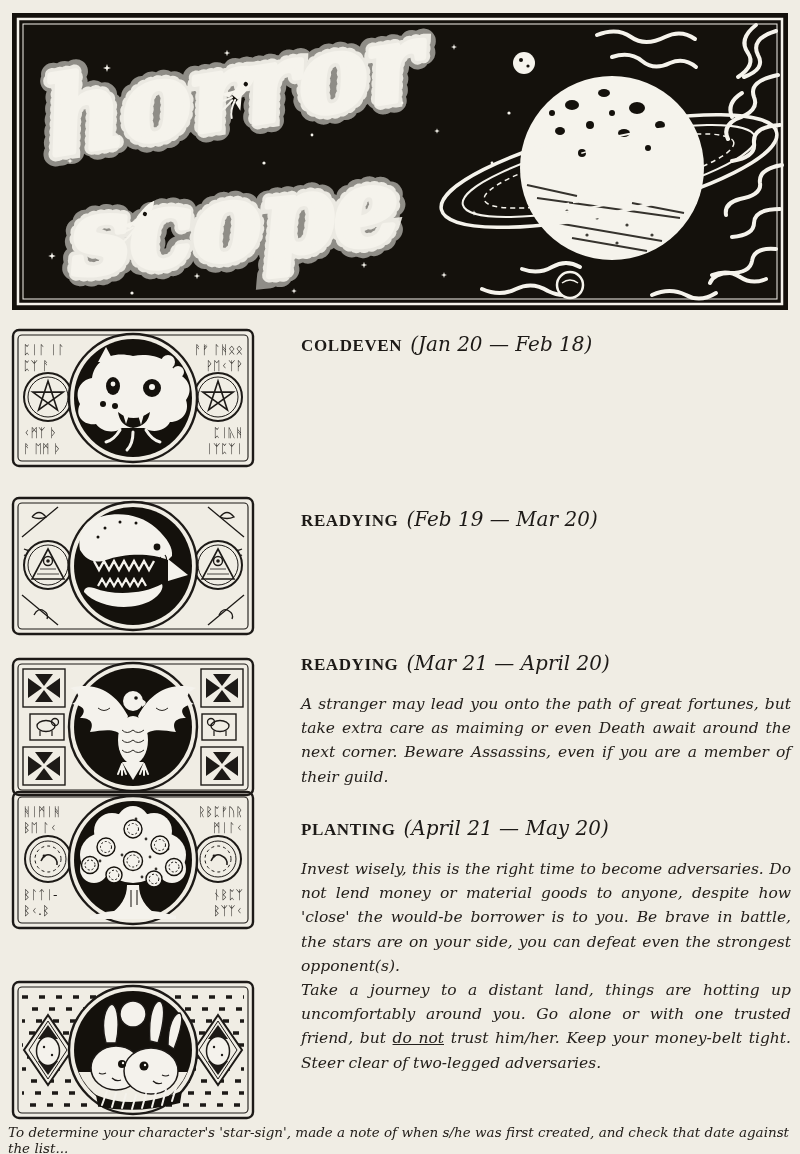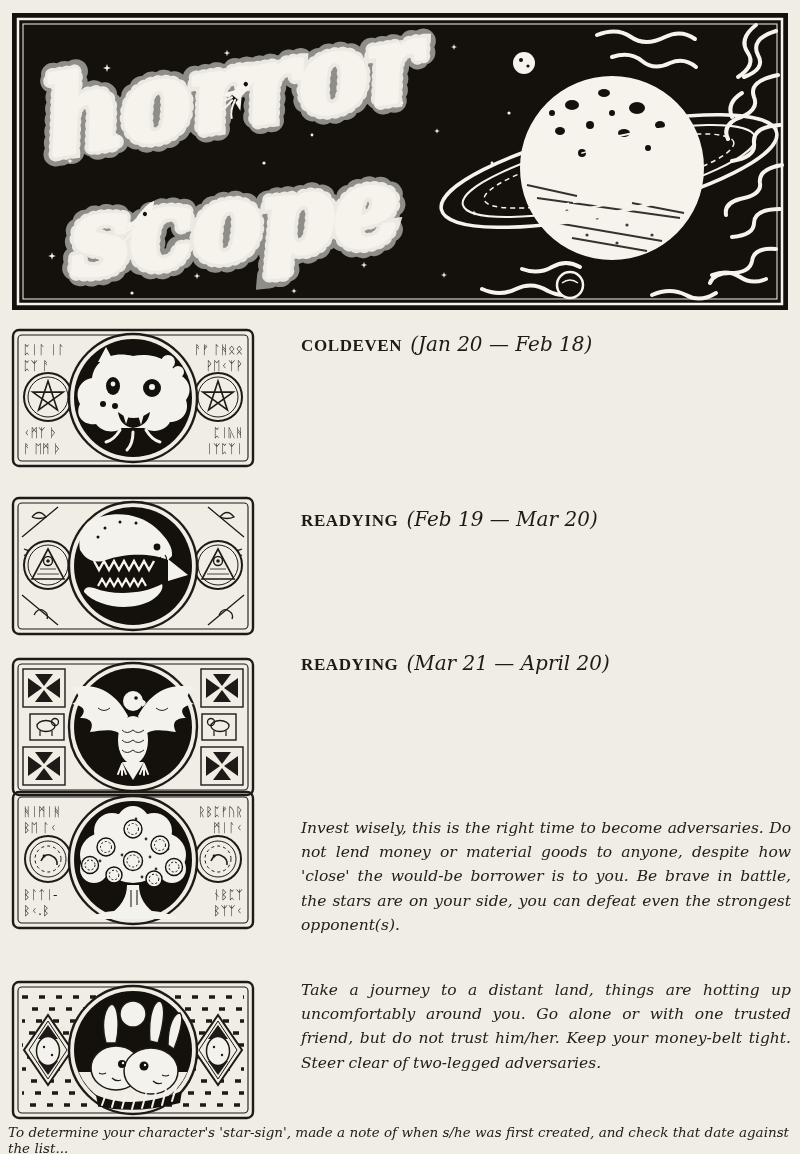--- a/index.html
+++ b/index.html
@@ -19,21 +19,21 @@
   .banner svg{display:block;width:100%;height:100%}
   .vignette{position:absolute;left:10px;width:246px;height:142px}
   .vignette svg{display:block;width:100%;height:100%}
   .entry-text{position:absolute;left:301px;width:490px}
   .ehead{font-family:"Liberation Serif",serif;font-weight:700;font-size:17px;
     letter-spacing:.6px;margin:0 0 17px 0;color:var(--ink)}
   .edates{font-family:"DejaVu Serif",serif;font-style:italic;font-weight:400;
     letter-spacing:0;font-size:20px;margin-left:8px}
   .ebody{font-family:"DejaVu Serif",serif;font-style:italic;font-size:15.5px;
     line-height:1.56;text-align:justify;color:#24201c}
-  .u{}
+  .u{text-decoration:underline}
   .footnote{position:absolute;left:8px;top:1124px;width:788px;
     font-family:"DejaVu Serif",serif;font-style:italic;font-size:13.5px;color:#24201c}
   .rune{font-family:"DejaVu Sans",sans-serif;font-size:12.5px;fill:var(--ink)}
   svg text.cloudword{font-family:"DejaVu Serif",serif;font-style:italic;font-weight:700}
 </style>
 </head>
 <body>
 
 <div class="page">
 
@@ -515,23 +515,25 @@
   <div class="entry-text" style="top:332px">
     <h3 class="ehead"><span class="ename">COLDEVEN</span><span class="edates">(Jan 20 — Feb 18)</span></h3>
   </div>
 
   <div class="entry-text" style="top:507px">
     <h3 class="ehead"><span class="ename">READYING</span><span class="edates">(Feb 19 — Mar 20)</span></h3>
   </div>
 
   <div class="entry-text" style="top:651px">
     <h3 class="ehead"><span class="ename">READYING</span><span class="edates">(Mar 21 — April 20)</span></h3>
+    <p class="ebody"><span>A stranger may lead you onto the path of great fortunes, but take extra care as maiming or even Death await around the next corner. Beware Assassins, even if you are a member of their guild.</span><span class="u"></span><span></span></p>
   </div>
 
   <div class="entry-text" style="top:816px">
+    <h3 class="ehead"><span class="ename">PLANTING</span><span class="edates">(April 21 — May 20)</span></h3>
     <p class="ebody"><span>Invest wisely, this is the right time to become adversaries. Do not lend money or material goods to anyone, despite how 'close' the would-be borrower is to you. Be brave in battle, the stars are on your side, you can defeat even the strongest opponent(s).</span><span class="u"></span><span></span></p>
   </div>
 
   <div class="entry-text" style="top:978px">
     <p class="ebody"><span>Take a journey to a distant land, things are hotting up uncomfortably around you. Go alone or with one trusted friend, but </span><span class="u">do not</span><span> trust him/her. Keep your money-belt tight. Steer clear of two-legged adversaries.</span></p>
   </div>
 
   <div class="footnote">To determine your character's 'star-sign', made a note of when s/he was first created, and check that date against the list...</div>
 
 </div>

